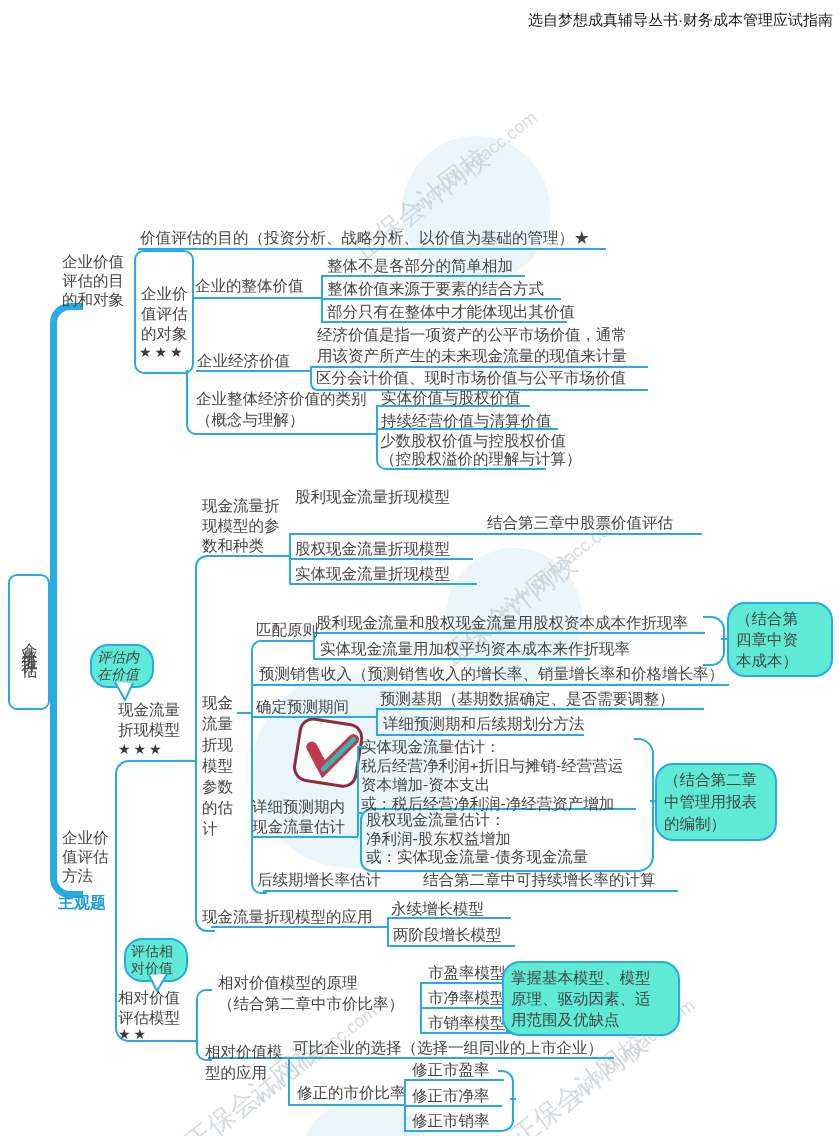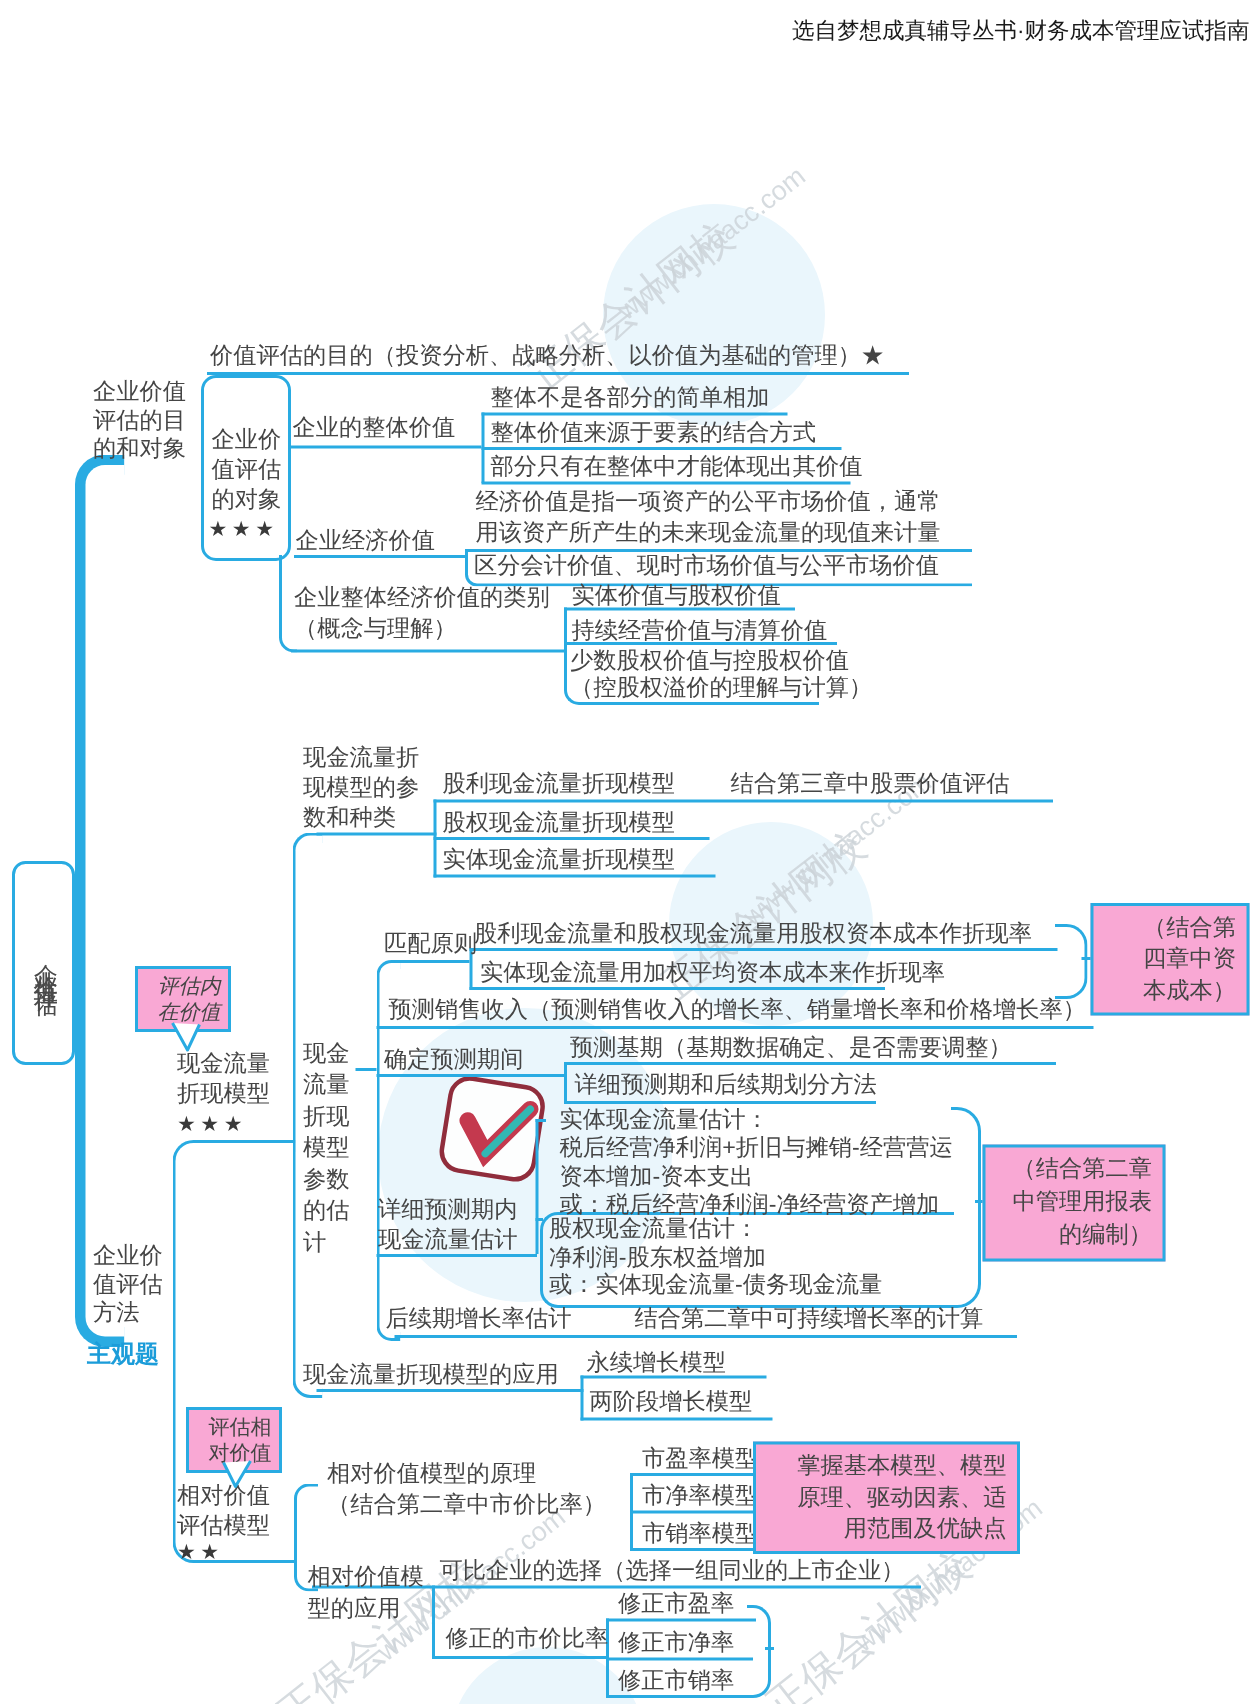--- a/index.html
+++ b/index.html
@@ -6,22 +6,22 @@
   #canvas{position:relative;width:839px;height:1136px;background:#ffffff;overflow:hidden;
           font-family:"Liberation Sans",sans-serif;}
   .t{position:absolute;font-size:15.5px;line-height:20px;color:#454545;white-space:pre-line;z-index:3;}
   .st{position:absolute;font-size:14px;letter-spacing:3px;color:#3a3a3a;z-index:3;}
   .u{position:absolute;border-top:2px solid #29ABE2;z-index:2;}
   .v{position:absolute;border-left:2px solid #29ABE2;z-index:2;}
   .brL{position:absolute;border:2px solid #29ABE2;border-right:0;border-radius:12px 0 0 12px;z-index:2;}
   .brR{position:absolute;border:2px solid #29ABE2;border-left:0;border-radius:0 14px 14px 0;z-index:2;}
   .elb{position:absolute;border-left:2px solid #29ABE2;border-bottom:2px solid #29ABE2;border-bottom-left-radius:10px;z-index:2;}
   .bx{position:absolute;border:2px solid #29ABE2;border-radius:10px;background:#fff;z-index:2;}
-  .bub{position:absolute;border:2px solid #29ABE2;border-radius:0;background:#f9a8d4;z-index:4;
-       font-size:15.5px;line-height:22px;color:#454545;padding:4px 7px;white-space:pre-line;text-align:right;}
+  .bub{position:absolute;border:2px solid #29ABE2;border-radius:18px;background:#5eead4;z-index:4;
+       font-size:15.5px;line-height:22px;color:#454545;padding:4px 7px;white-space:pre-line;}
   .callout{font-size:14px;line-height:17px;padding:3px 5px;}
   .thick{position:absolute;border:7px solid #29ABE2;border-right:0;border-radius:20px 0 0 20px;z-index:1;}
   .tag{position:absolute;font-size:16px;font-weight:bold;color:#1B9CD9;z-index:3;}
   .hdr{position:absolute;top:11px;right:6px;font-size:15px;color:#1a1a1a;z-index:3;}
   .wm{position:absolute;color:#ccd3d8;opacity:.8;z-index:0;white-space:nowrap;transform:rotate(-38deg);}
   .wmc{position:absolute;border-radius:50%;background:#eaf6fc;z-index:0;}
   .tail{position:absolute;z-index:5;}
   .rootbox{position:absolute;left:8px;top:574px;width:38px;height:132px;border:2px solid #29ABE2;
            border-radius:9px;background:#fff;display:flex;align-items:center;justify-content:center;z-index:2;}
   .roottext{writing-mode:vertical-rl;font-size:16px;letter-spacing:4px;color:#4a4a4a;}
@@ -110,21 +110,21 @@
   <svg class="tail" style="left:112px;top:681px;" width="26" height="22" viewBox="0 0 26 22">
     <path d="M3 1 L13 19 L21 2" fill="#ffffff" stroke="#29ABE2" stroke-width="2" stroke-linejoin="round"></path>
   </svg>
 
   <div class="brL" style="left:195px;top:555px;width:18px;height:373px;"></div>
   <div class="u" style="left:211px;top:555px;width:80px;"></div>
   <div class="u" style="left:211px;top:926px;width:178px;"></div>
 
   <div class="t" style="left:202px;top:496px;width:82px;">现金流量折现模型的参数和种类</div>
   <div class="v" style="left:289px;top:533px;height:52px;"></div>
-  <div class="t" style="left:295px;top:513px;">股利现金流量折现模型</div>
+  <div class="t" style="left:295px;top:487px;">股利现金流量折现模型</div>
   <div class="u" style="left:289px;top:533px;width:413px;"></div>
   <div class="t" style="left:487px;top:513px;">结合第三章中股票价值评估</div>
   <div class="t" style="left:295px;top:539px;">股权现金流量折现模型</div>
   <div class="u" style="left:289px;top:558px;width:184px;"></div>
   <div class="t" style="left:295px;top:564px;">实体现金流量折现模型</div>
   <div class="u" style="left:289px;top:583px;width:188px;"></div>
 
   <div class="t" style="left:202px;top:656px;width:36px;line-height:21px;margin-top:36px;">现金流量折现模型参数的估计</div>
   <div class="u" style="left:237px;top:712px;width:14px;"></div>
   <div class="brL" style="left:251px;top:640px;width:14px;height:250px;border-radius:10px 0 0 10px;"></div>
@@ -151,21 +151,21 @@
   <div class="t" style="left:380px;top:689px;">预测基期（基期数据确定、是否需要调整）</div>
   <div class="u" style="left:376px;top:708px;width:328px;"></div>
   <div class="t" style="left:383px;top:714px;">详细预测期和后续期划分方法</div>
   <div class="u" style="left:376px;top:734px;width:208px;"></div>
 
   <div class="t" style="left:252px;top:797px;width:96px;">详细预测期内现金流量估计</div>
   <div class="u" style="left:251px;top:836px;width:107px;"></div>
   <div class="v" style="left:357px;top:746px;height:90px;"></div>
   <div class="u" style="left:357px;top:746px;width:7px;"></div>
   <div class="u" style="left:357px;top:812px;width:5px;"></div>
-  <div class="t" style="left:373px;top:737px;line-height:19px;">实体现金流量估计：
+  <div class="t" style="left:361px;top:737px;line-height:19px;">实体现金流量估计：
 税后经营净利润+折旧与摊销-经营营运
 资本增加-资本支出
 或：税后经营净利润-净经营资产增加</div>
   <div class="brL" style="left:360px;top:808px;width:274px;height:60px;"></div>
   <div class="t" style="left:366px;top:811px;line-height:18.5px;">股权现金流量估计：
 净利润-股东权益增加
 或：实体现金流量-债务现金流量</div>
   <div class="brR" style="left:634px;top:738px;width:18px;height:130px;border-radius:0 16px 16px 0;"></div>
   <div class="u" style="left:650px;top:800px;width:6px;"></div>
   <div class="bub" style="left:655px;top:763px;width:104px;">（结合第二章

